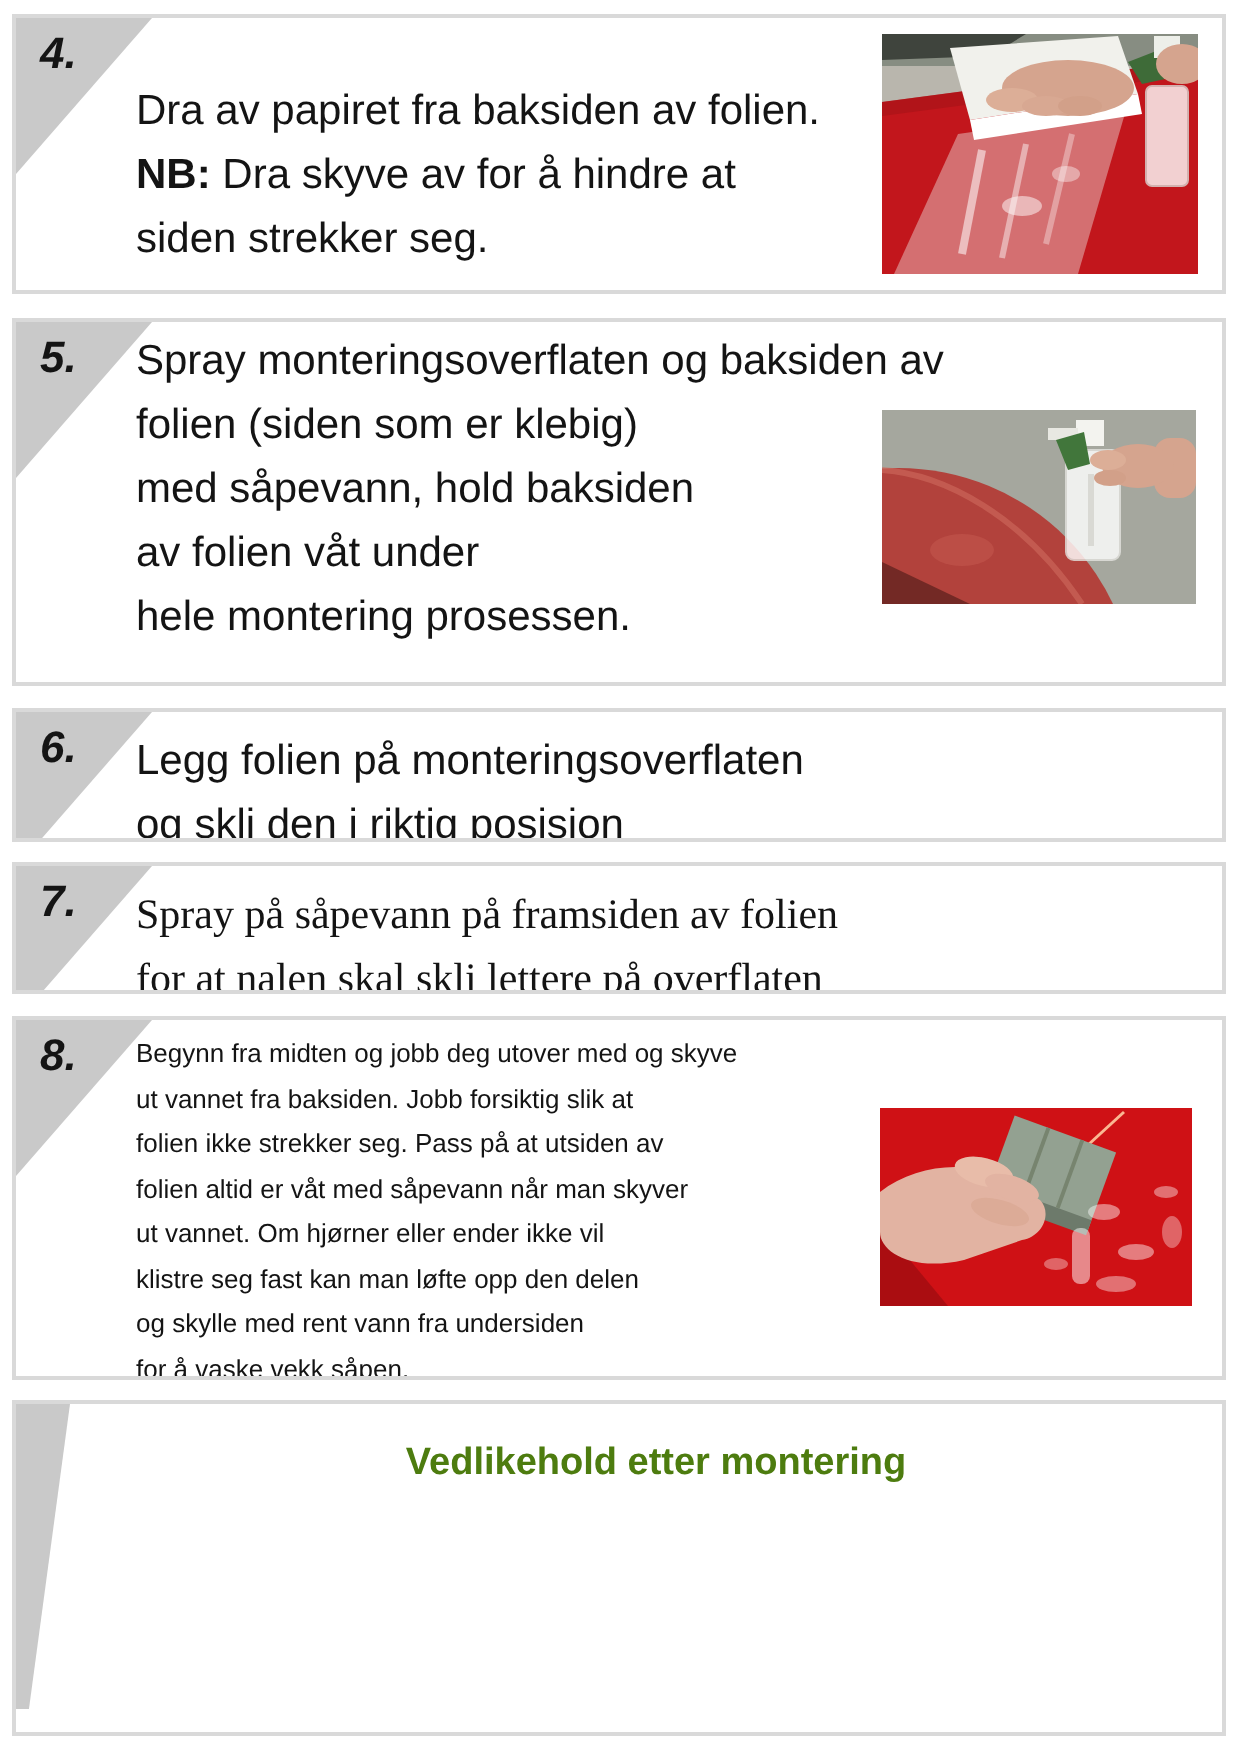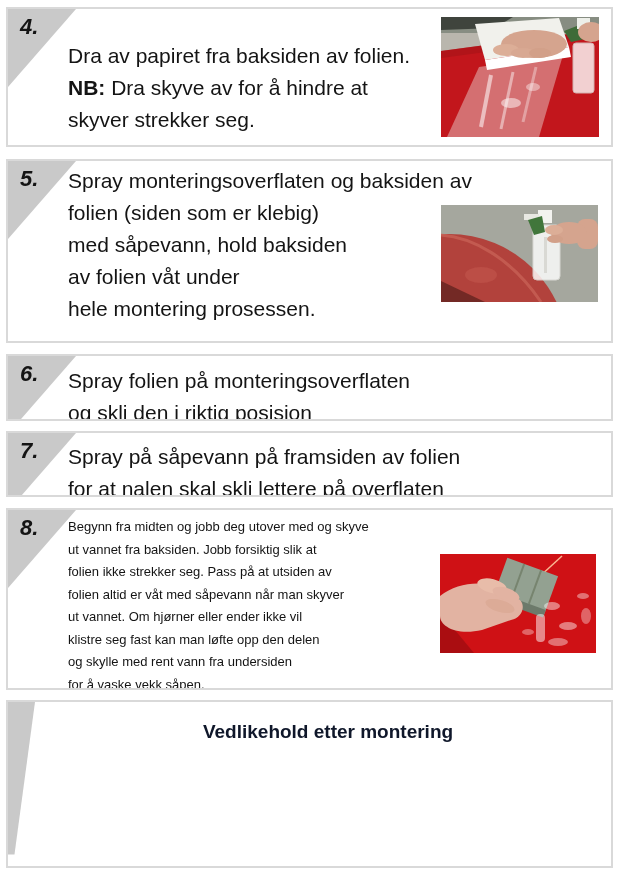--- a/index.html
+++ b/index.html
@@ -28,43 +28,43 @@
   }
   .num {
     position:absolute; top:5px; left:12px;
     font-size:22px; font-style:italic; font-weight:600; color:#141414;
   }
   .text { position:absolute; white-space:pre-line; color:#141414; }
   .t-lg { left:60px; font-size:21px; line-height:32px; }
   #box4 .text { top:31px; }
   #box5 .text { top:4px; }
   #box6 .text { top:9px; }
-  #box7 .text { top:8px; }
+  #box7 .text { top:8px;font-family:Liberation Serif, serif; }
   .t-sm { left:60px; top:6px; font-size:13px; line-height:22.5px; }
 
   .maint { position:absolute; left:0; right:0; top:16px; text-align:center;
-           font-size:17.5px; line-height:23px; color:#0f172a;padding-left:37px; }
+           font-size:17.5px; line-height:23px; color:#4d7c0f;padding-left:37px; }
   .maint-title { font-weight:bold; font-size:19px; line-height:28px; white-space:pre-line; }
   .maint-body  { white-space:pre-line; }
 
   .photo { position:absolute; margin:0; padding:0; line-height:0; }
   #photo4 { left:433px; top:8px; }
   #photo5 { left:433px; top:44px; }
   #photo8 { left:432px; top:44px; }
   .photo svg { display:block; }
 </style>
 </head>
 <body>
 
 <div class="page">
 
   <section class="box" id="box4">
     <div class="corner"></div>
     <div class="num">4.</div>
-    <div class="text t-lg"><span>Dra av papiret fra baksiden av folien.</span><br><b>NB:</b><span> Dra skyve av for å hindre at</span><br><span>skyver strekker seg.</span></div>
+    <div class="text t-lg"><span>Dra av papiret fra baksiden av folien.</span><br><b>NB:</b><span> Dra skyve av for å hindre at</span><br><span>siden strekker seg.</span></div>
     <figure class="photo" id="photo4">
       <svg width="158" height="120" viewBox="0 0 158 120">
         <rect width="158" height="120" fill="#b9b6ad"></rect>
         <rect width="158" height="16" fill="#878d82"></rect>
         <polygon points="0,0 72,0 54,11 0,13" fill="#3f443d"></polygon>
         <polygon points="0,34 158,13 158,120 0,120" fill="#c2161c"></polygon>
         <polygon points="0,34 158,13 158,20 0,41" fill="#a01116" opacity="0.5"></polygon>
         <polygon points="38,50 122,38 98,120 6,120" fill="#efece8" opacity="0.42"></polygon>
         <path d="M50,58 L40,110" stroke="#ffffff" stroke-width="4" opacity="0.55" fill="none"></path>
         <path d="M72,55 L60,112" stroke="#ffffff" stroke-width="3" opacity="0.45" fill="none"></path>
@@ -109,21 +109,21 @@
         <ellipse cx="128" cy="28" rx="18" ry="11" fill="#d5a48e"></ellipse>
         <ellipse cx="113" cy="25" rx="9" ry="5" fill="#dcae97"></ellipse>
         <ellipse cx="114" cy="34" rx="8" ry="4" fill="#d2a089"></ellipse>
       </svg>
     </figure>
   </section>
 
   <section class="box" id="box6">
     <div class="corner"></div>
     <div class="num">6.</div>
-    <div class="text t-lg">Spray folien på monteringsoverflaten
+    <div class="text t-lg">Legg folien på monteringsoverflaten
 og skli den i riktig posisjon</div>
   </section>
 
   <section class="box" id="box7">
     <div class="corner"></div>
     <div class="num">7.</div>
     <div class="text t-lg">Spray på såpevann på framsiden av folien
 for at nalen skal skli lettere på overflaten</div>
   </section>
 

